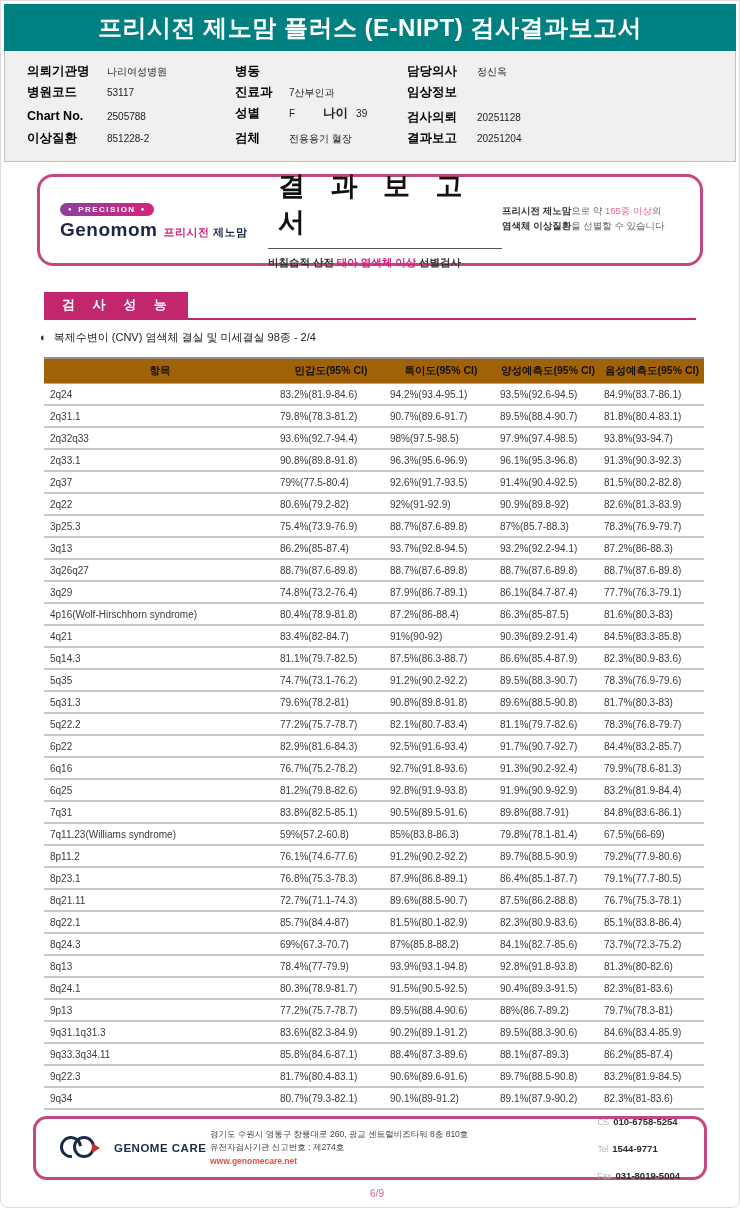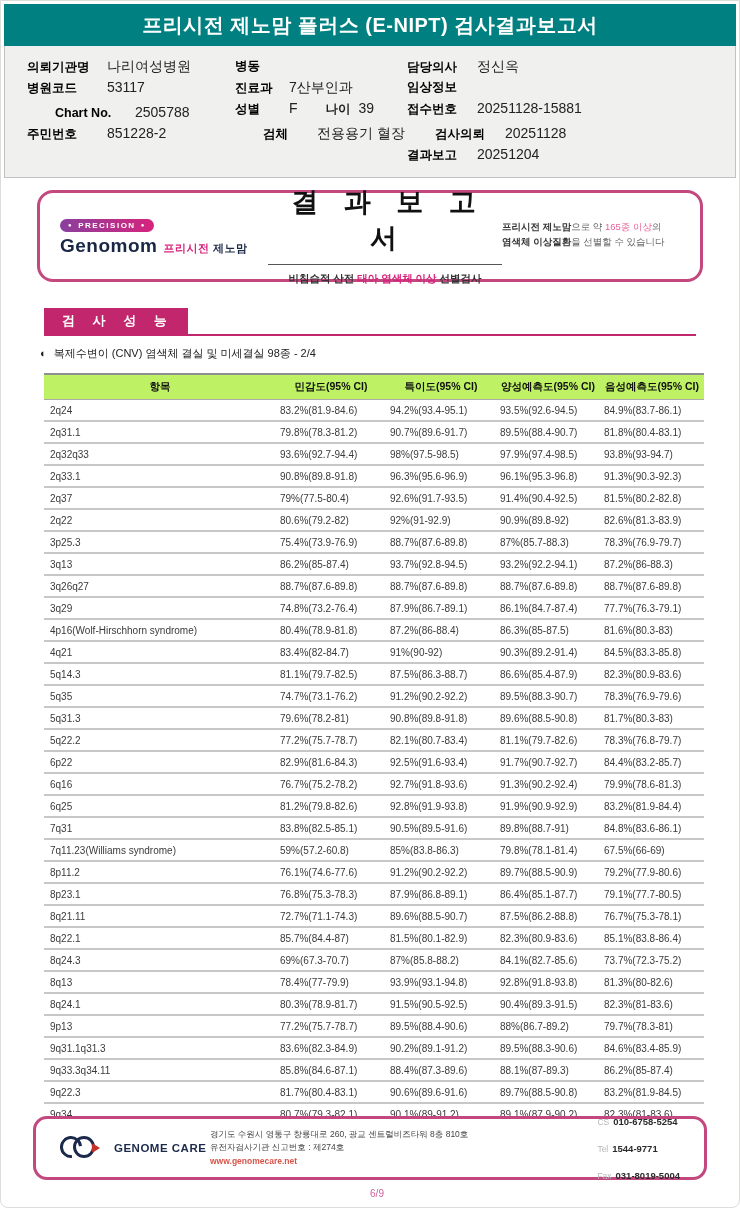--- a/index.html
+++ b/index.html
@@ -4,60 +4,60 @@
 <style>
   * { margin:0; padding:0; box-sizing:border-box; }
   body {
     width:740px; height:1208px;
     font-family:"Liberation Sans","DejaVu Sans",sans-serif;
     background:#fff; color:#222; position:relative;
   }
   .page { width:740px; height:1208px; border:1px solid #dcdcda; border-radius:0 0 8px 8px; overflow:hidden; background:#fff; padding:3px 3px 0 3px; }
 
   
-  .title-bar { background:#008080; color:#fff; text-align:center; font-size:20px; font-weight:bold; padding:8px 0 7px; letter-spacing:0.5px; }
+  .title-bar { background:#008080; color:#fff; text-align:center; font-size:24px; font-weight:bold; padding:8px 0 7px; letter-spacing:0.5px; }
 
   
   .info-box { background:#f0f0ee; border:1px solid #c2c2c0; border-top:none; padding:12px 20px 10px 22px; display:grid; grid-template-columns:208px 172px 1fr; }
   .info-row { display:flex; align-items:baseline; min-height:21px; }
-  .info-row.gap-top { margin-top:4px;margin-left:28px; }
+  .info-row.gap-top { margin-top:4px; }
   .info-label { font-weight:bold; font-size:12.5px; color:#000; flex-shrink:0; }
-  .info-value { font-size:14px; color:#222; margin-left:8px;text-align:right; }
+  .info-value { font-size:10px; color:#222; margin-left:8px;text-align:right; }
   .col-l .info-label { width:72px; }
   .col-m .info-label { width:46px; }
   .col-r .info-label { width:62px; }
   .inline-pair { display:flex; align-items:baseline; }
   .inline-pair .second-label { font-weight:bold; font-size:12.5px; margin-left:28px; }
 
   
   .result-banner { margin:12px 33px 0 33px; border:3px solid #c2487f; border-radius:16px; background:#fff; display:flex; align-items:center; padding:18px 16px 20px 20px; height:92px; }
   .brand-block { width:208px; flex-shrink:0; }
   .precision-badge { display:inline-flex; align-items:center; gap:5px; background:linear-gradient(90deg,#8a3f9e,#d6247c); color:#fff; border-radius:999px; font-size:8px; font-weight:bold; letter-spacing:1.5px; padding:2px 8px; }
   .precision-badge .dot { font-size:6px; line-height:1; }
   .brand-line { margin-top:3px; font-size:19px; font-weight:bold; color:#1a2744; letter-spacing:0.5px; }
   .brand-kr { font-size:11px; font-weight:bold; margin-left:6px; }
   .brand-kr .accent { color:#d6247c; }
   .brand-kr .dark { color:#1a2744; }
-  .center-block { flex:1; text-align:center; }
+  .center-block { flex:1; }
   .report-title { font-size:27px; font-weight:bold; color:#111; letter-spacing:9px; display:inline-block; border-bottom:1px solid #555; padding:0 4px 8px 10px; }
   .report-subtitle { margin-top:7px; font-size:10.5px; color:#333; font-weight:bold; }
   .report-subtitle .accent { color:#d6247c; }
   .right-block { width:182px; flex-shrink:0; font-size:9.5px; line-height:1.55; color:#666; }
   .right-block b { color:#333; }
   .right-block .accent { color:#e8639a; }
 
   
   .section-wrap { margin:26px 40px 0 40px; border-bottom:2px solid #c2276e; }
   .section-label { display:inline-block; background:#c2276e; color:#fff; font-size:13px; font-weight:bold; letter-spacing:7px; padding:4px 14px 4px 18px; }
   .note-line { margin:10px 40px 0 36px; font-size:11px; color:#222; }
   .note-line .bullet { font-size:11px; margin-right:4px; }
 
   
   table.perf { margin:12px 40px 0 40px; width:660px; border-collapse:collapse; table-layout:fixed; }
-  table.perf th { background:#bef264; border-top:2px solid #8f8f8f; border-bottom:1px solid #aaa; font-size:10.5px; font-weight:bold; color:#111; padding:5px 4px; text-align:center; }
+  table.perf th { background:#a16207; border-top:2px solid #8f8f8f; border-bottom:1px solid #aaa; font-size:10.5px; font-weight:bold; color:#111; padding:5px 4px; text-align:center; }
   table.perf td { font-size:10px; color:#3a3a3a; padding:4.5px 2px 4.5px 4px; border-bottom:2px solid #c7c7c5; text-align:left; white-space:nowrap; }
   table.perf col.c1 { width:232px; }
   table.perf col.c2, table.perf col.c3 { width:110px; }
   table.perf col.c4, table.perf col.c5 { width:104px; }
   table.perf td:first-child { padding-left:6px; }
 
   
   .footer-box { position:absolute; left:33px; right:33px; top:1116px; border:3px solid #c2487f; border-radius:14px; background:#fff; display:flex; align-items:center; padding:10px 24px 10px 24px; height:64px; }
   .gc-logo { display:flex; align-items:center; gap:16px; width:150px; flex-shrink:0; }
   .gc-mark { position:relative; width:38px; height:24px; }
@@ -90,21 +90,21 @@
       </div>
       <div class="info-row">
         <span class="info-label">병원코드</span>
         <span class="info-value">53117</span>
       </div>
       <div class="info-row gap-top">
         <span class="info-label">Chart No.</span>
         <span class="info-value">2505788</span>
       </div>
       <div class="info-row">
-        <span class="info-label">주민번호</span>
+        <span class="info-label">이상질환</span>
         <span class="info-value">851228-2</span>
       </div>
     </div>
     <div class="col-m">
       <div class="info-row">
         <span class="info-label">병동</span>
         <span class="info-value"></span>
       </div>
       <div class="info-row">
         <span class="info-label">진료과</span>
@@ -122,24 +122,20 @@
       </div>
     </div>
     <div class="col-r">
       <div class="info-row">
         <span class="info-label">담당의사</span>
         <span class="info-value">정신옥</span>
       </div>
       <div class="info-row">
         <span class="info-label">임상정보</span>
         <span class="info-value"></span>
-      </div>
-      <div class="info-row">
-        <span class="info-label">접수번호</span>
-        <span class="info-value">20251128-15881</span>
       </div>
       <div class="info-row gap-top">
         <span class="info-label">검사의뢰</span>
         <span class="info-value">20251128</span>
       </div>
       <div class="info-row">
         <span class="info-label">결과보고</span>
         <span class="info-value">20251204</span>
       </div>
     </div>

